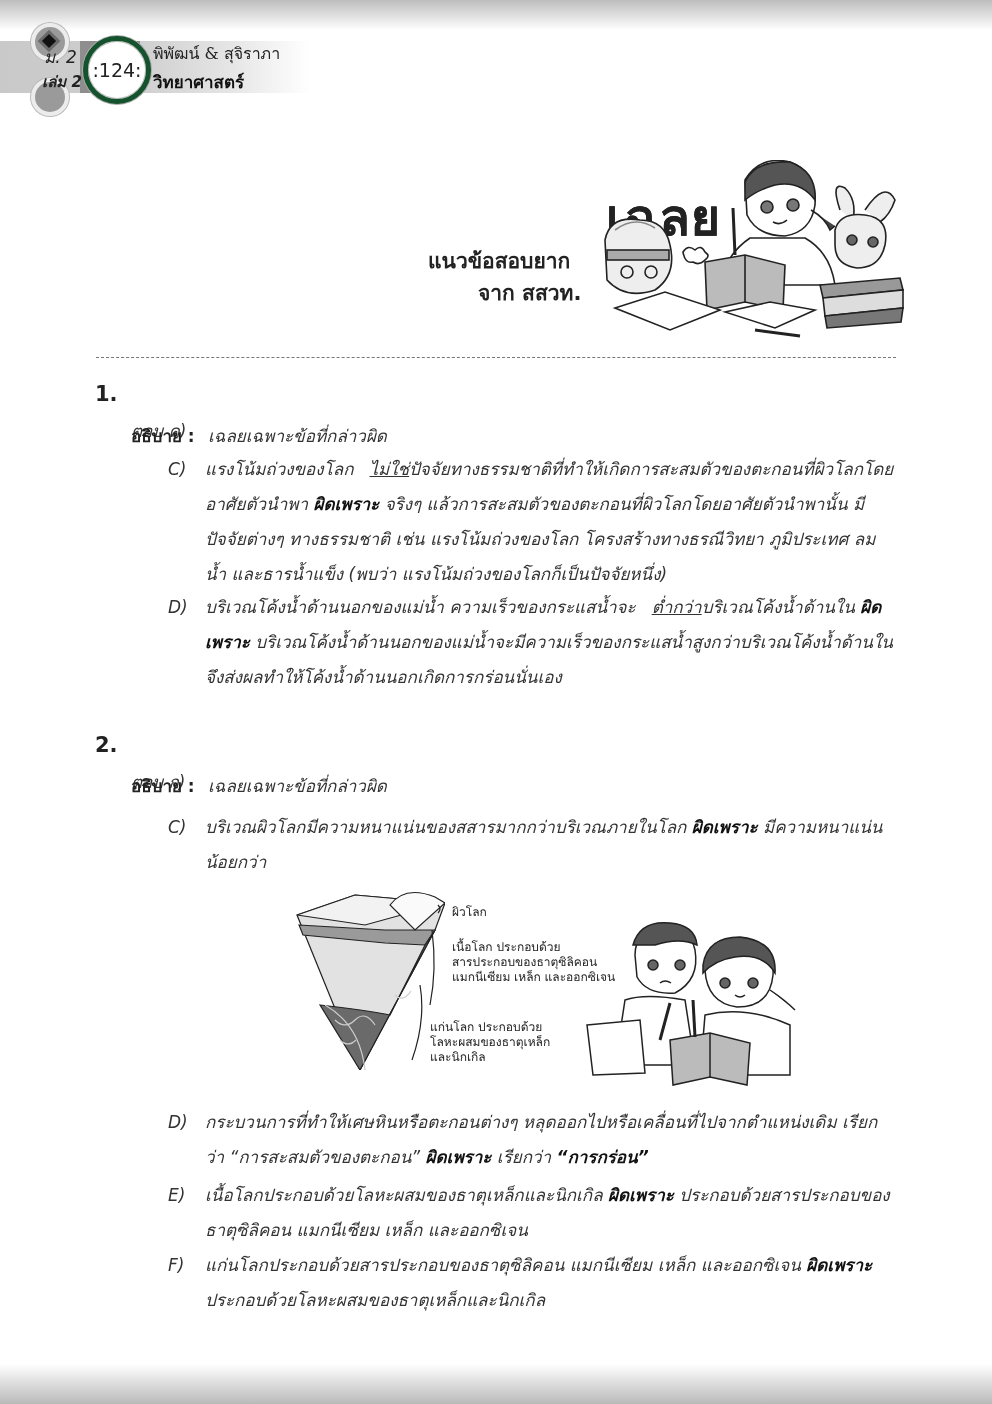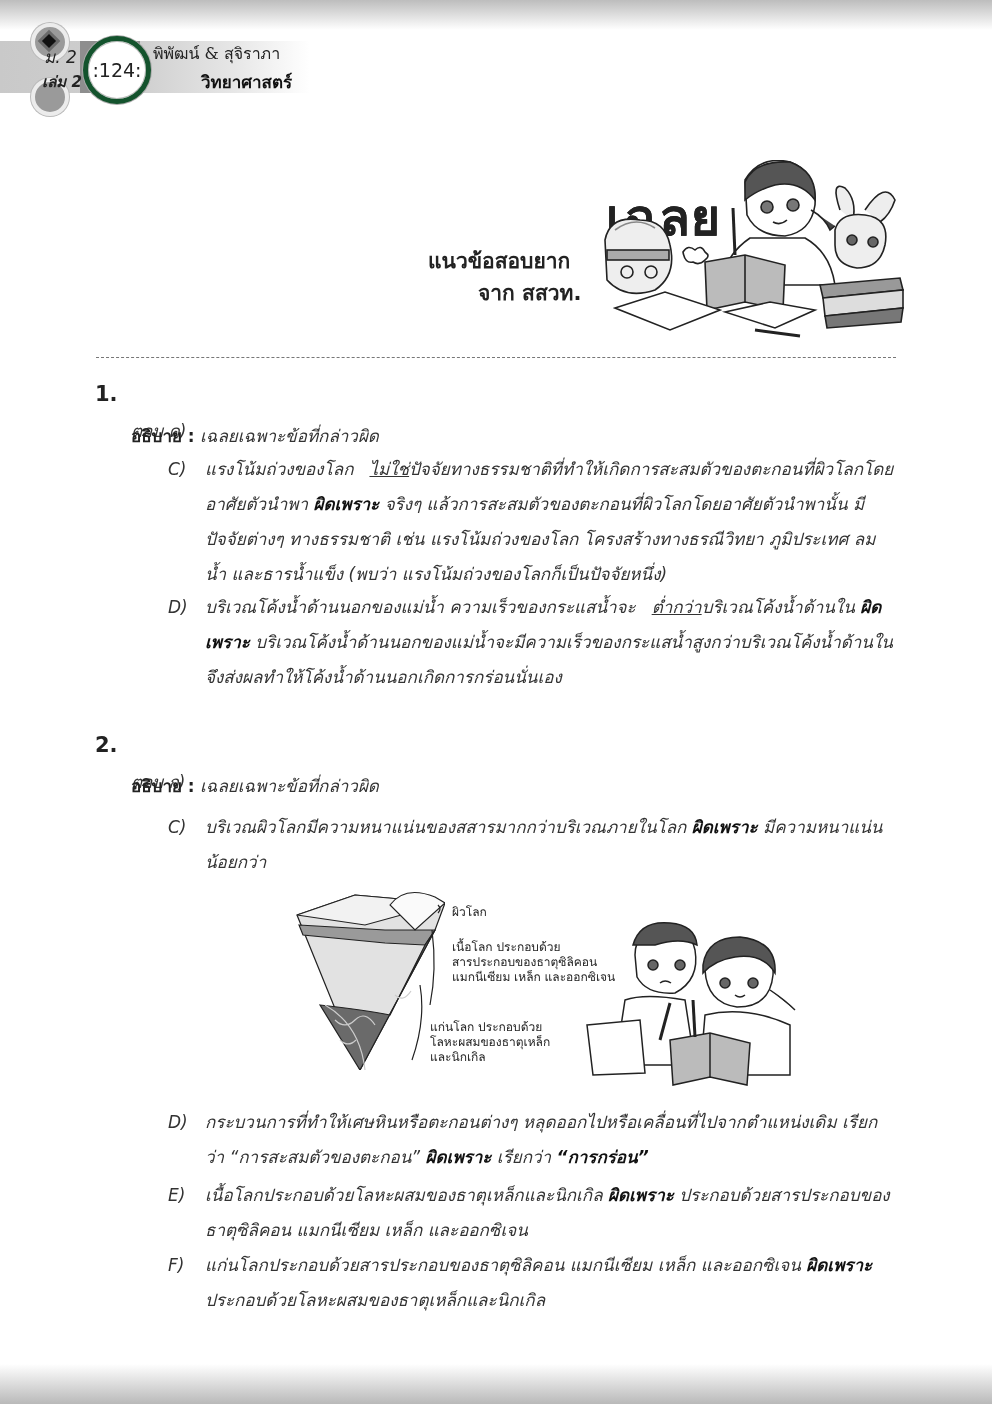--- a/index.html
+++ b/index.html
@@ -18,34 +18,34 @@
   .hdr-circle-top .diamond{position:absolute;left:9px;top:9px;width:10px;height:10px;background:#111;
        transform:rotate(45deg);box-shadow:0 0 0 3px #6a6a6a;}
   .hdr-circle-bot{position:absolute;left:31px;top:78px;width:30px;height:30px;border-radius:50%;
        background:#9a9a9a;border:4px solid #ececec;box-shadow:0 0 0 1px #bbb;}
   .hdr-grade{position:absolute;left:44px;top:43px;font-style:italic;font-size:17px;color:#222;}
   .hdr-vol{position:absolute;left:42px;top:70px;font-style:italic;font-size:15px;color:#222;font-weight:bold;}
   .hdr-page-circle{position:absolute;left:83px;top:36px;width:58px;height:58px;border-radius:50%;
        background:#fff;border:5px solid #14532d;box-shadow:0 0 0 1px #aaa, inset 0 0 0 1px #bbb;
        display:flex;align-items:center;justify-content:center;font-size:19px;color:#222;}
   .hdr-authors{position:absolute;left:153px;top:41px;font-family:"DejaVu Serif",serif;font-size:16px;color:#222;}
-  .hdr-subject{position:absolute;left:153px;top:68px;font-family:"DejaVu Serif",serif;font-weight:bold;font-size:17px;color:#111;margin-left:48px;}
+  .hdr-subject{position:absolute;left:153px;top:68px;font-family:"DejaVu Serif",serif;font-weight:bold;font-size:17px;color:#111;}
   
   .banner-title{position:absolute;left:606px;top:178px;font-size:50px;font-weight:bold;color:#222;
        letter-spacing:1px;text-shadow:0 0 0 #000;}
   .banner-l1{position:absolute;left:428px;top:244px;font-size:21px;font-weight:bold;color:#222;font-family:Liberation Serif, serif;}
   .banner-l2{position:absolute;left:478px;top:276px;font-size:21px;font-weight:bold;color:#222;text-align:center;}
   .illus{position:absolute;}
   .divider{position:absolute;left:96px;top:357px;width:800px;border-top:1px dashed #777;}
   
   .qnum{position:absolute;font-weight:bold;font-size:21px;color:#222;}
   .qans{position:absolute;font-style:italic;font-size:17px;color:#333;margin-top:32px;}
   .explain{position:absolute;left:131px;font-size:17px;color:#222;}
   .explain b{font-weight:bold;}
-  .explain i{font-style:italic;color:#333;}
+  .explain i{font-style:italic;color:#333;margin-left:8px;}
   .item{position:absolute;left:168px;width:728px;font-size:17px;line-height:35px;color:#333;font-style:italic;}
   .item .lbl{position:absolute;left:0;top:0;width:36px;}
   .item .txt{display:block;margin-left:37px;}
   .item b{font-weight:bold;color:#111;}
   .item u{text-decoration:underline;padding-left:16px;}
   .caption{position:absolute;font-size:12px;line-height:15px;color:#222;}
 </style>
 </head>
 <body>
 

